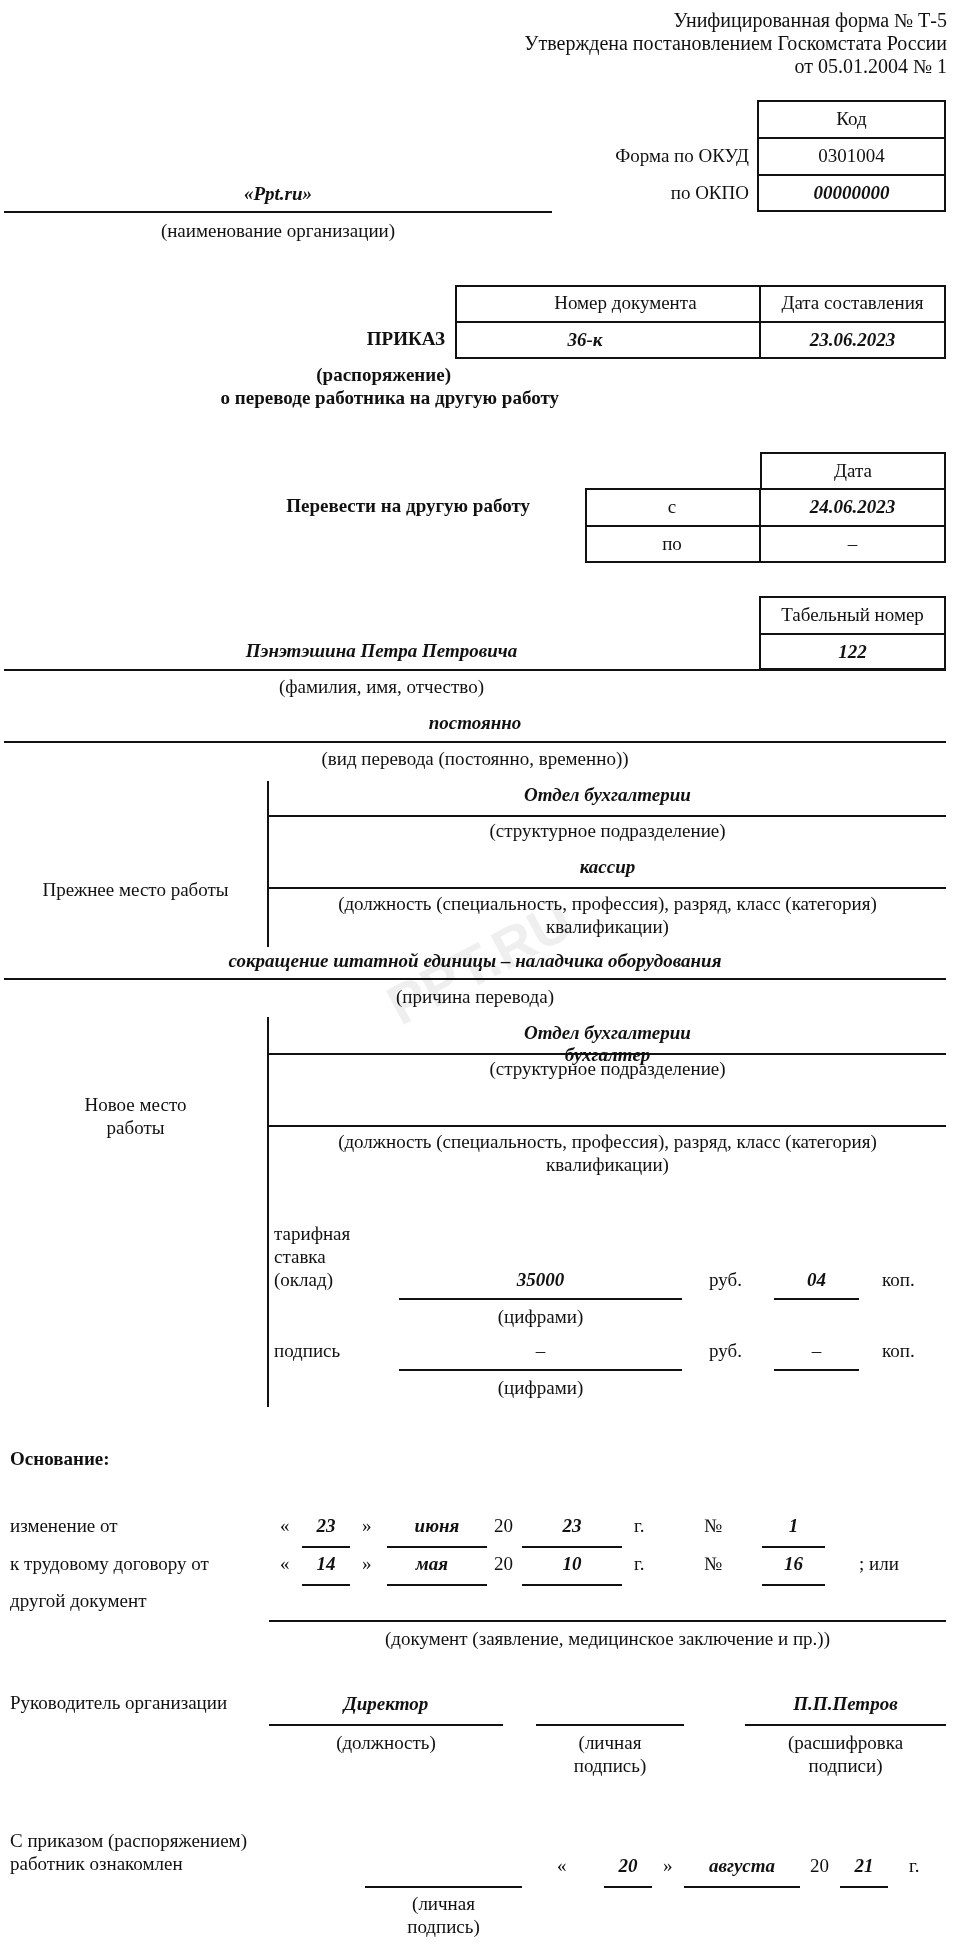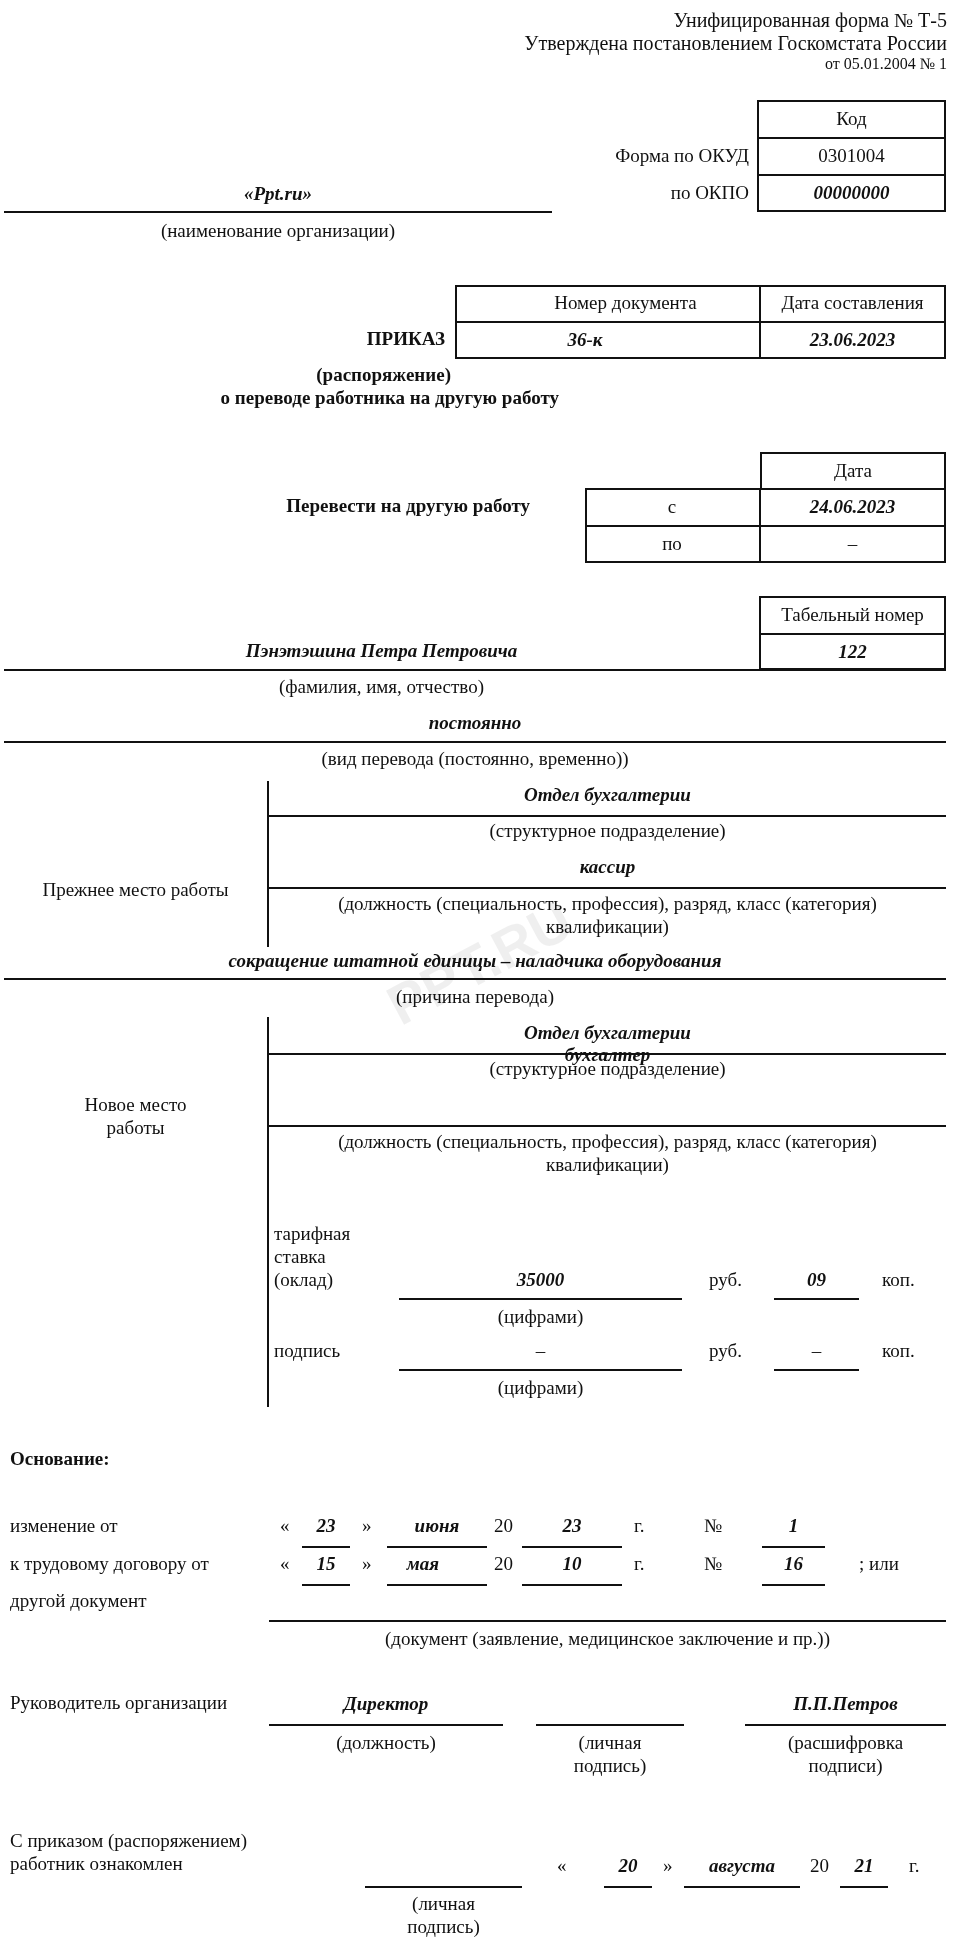--- a/index.html
+++ b/index.html
@@ -17,21 +17,21 @@
   .wm{position:absolute;left:380px;top:930px;font-size:56px;font-weight:bold;color:#000;opacity:.06;
       transform:rotate(-28deg);font-family:"Liberation Sans",sans-serif;}
 </style>
 </head>
 <body>
 
 <div class="wm">PPT.RU</div>
 
 <div class="t r" style="right:14px;top:8px;font-size:20px;">Унифицированная форма № Т-5</div>
 <div class="t r" style="right:14px;top:31px;font-size:20px;">Утверждена постановлением Госкомстата России</div>
-<div class="t r" style="right:14px;top:54px;font-size:16px;">от 05.01.2004 № 1</div>
+<div class="t r" style="right:14px;top:54px;font-size:20px;">от 05.01.2004 № 1</div>
 
 <div class="box" style="left:757px;top:100px;width:189px;height:112px;"></div>
 <div class="hl" style="left:757px;width:189px;top:137px;"></div>
 <div class="hl" style="left:757px;width:189px;top:174px;"></div>
 <div class="cell" style="left:757px;top:100px;width:189px;height:37px;">Код</div>
 <div class="cell" style="left:757px;top:137px;width:189px;height:37px;">0301004</div>
 <div class="cell bi" style="left:757px;top:174px;width:189px;height:38px;">00000000</div>
 <div class="t r" style="right:212px;top:145px;">Форма по ОКУД</div>
 <div class="t r" style="right:212px;top:182px;">по ОКПО</div>
 
@@ -96,21 +96,21 @@
 <div class="hl" style="left:269px;width:677px;top:1125px;"></div>
 <div class="t c" style="left:269px;width:677px;top:1131px;">(должность (специальность, профессия), разряд, класс (категория)</div>
 <div class="t c" style="left:269px;width:677px;top:1154px;">квалификации)</div>
 
 <div class="t" style="left:274px;top:1223px;">тарифная</div>
 <div class="t" style="left:274px;top:1246px;text-align:right;">ставка</div>
 <div class="t" style="left:274px;top:1269px;">(оклад)</div>
 <div class="t c bi" style="left:399px;width:283px;top:1269px;">35000</div>
 <div class="hl" style="left:399px;width:283px;top:1298px;"></div>
 <div class="t" style="left:709px;top:1269px;">руб.</div>
-<div class="t c bi" style="left:774px;width:85px;top:1269px;">09</div>
+<div class="t c bi" style="left:774px;width:85px;top:1269px;">04</div>
 <div class="hl" style="left:774px;width:85px;top:1298px;"></div>
 <div class="t" style="left:882px;top:1269px;">коп.</div>
 <div class="t c" style="left:399px;width:283px;top:1306px;">(цифрами)</div>
 
 <div class="t" style="left:274px;top:1340px;">подпись</div>
 <div class="t c" style="left:399px;width:283px;top:1340px;">–</div>
 <div class="hl" style="left:399px;width:283px;top:1369px;"></div>
 <div class="t" style="left:709px;top:1340px;">руб.</div>
 <div class="t c" style="left:774px;width:85px;top:1340px;">–</div>
 <div class="hl" style="left:774px;width:85px;top:1369px;"></div>
@@ -129,24 +129,24 @@
 <div class="t" style="left:494px;top:1515px;">20</div>
 <div class="t c bi" style="left:522px;width:100px;top:1515px;">23</div>
 <div class="hl" style="left:522px;width:100px;top:1546px;"></div>
 <div class="t" style="left:634px;top:1515px;">г.</div>
 <div class="t" style="left:704px;top:1515px;">№</div>
 <div class="t c bi" style="left:762px;width:63px;top:1515px;">1</div>
 <div class="hl" style="left:762px;width:63px;top:1546px;"></div>
 
 <div class="t" style="left:10px;top:1553px;">к трудовому договору от</div>
 <div class="t" style="left:280px;top:1553px;">«</div>
-<div class="t c bi" style="left:302px;width:48px;top:1553px;">15</div>
+<div class="t c bi" style="left:302px;width:48px;top:1553px;">14</div>
 <div class="hl" style="left:302px;width:48px;top:1584px;"></div>
 <div class="t" style="left:362px;top:1553px;">»</div>
-<div class="t c bi" style="left:373px;width:100px;top:1553px;">мая</div>
+<div class="t c bi" style="left:382px;width:100px;top:1553px;">мая</div>
 <div class="hl" style="left:387px;width:100px;top:1584px;"></div>
 <div class="t" style="left:494px;top:1553px;">20</div>
 <div class="t c bi" style="left:522px;width:100px;top:1553px;">10</div>
 <div class="hl" style="left:522px;width:100px;top:1584px;"></div>
 <div class="t" style="left:634px;top:1553px;">г.</div>
 <div class="t" style="left:704px;top:1553px;">№</div>
 <div class="t c bi" style="left:762px;width:63px;top:1553px;">16</div>
 <div class="hl" style="left:762px;width:63px;top:1584px;"></div>
 <div class="t" style="left:859px;top:1553px;">; или</div>
 

